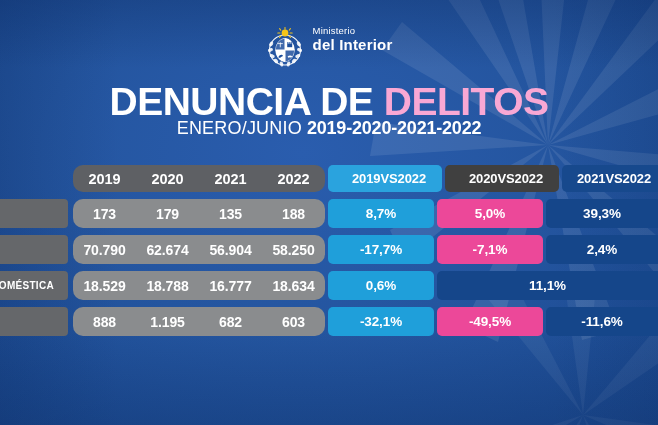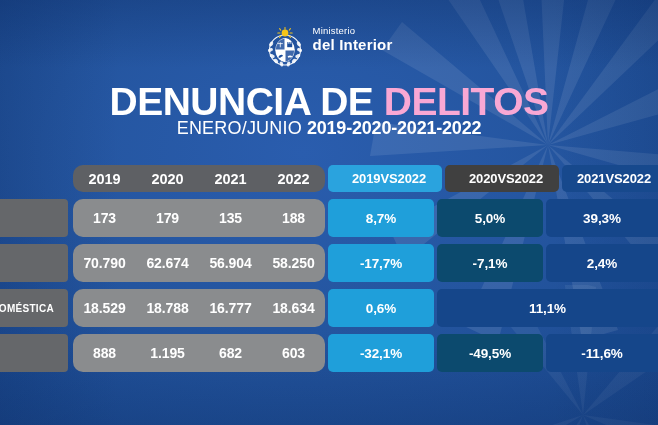--- a/index.html
+++ b/index.html
@@ -98,21 +98,21 @@
 
   
   .table {
     position: absolute;
     left: 0;
     top: 165px;
     width: 658px;
   }
   .row {
     position: relative;
-    height: 38px;
+    height: 29px;
     margin-bottom: 7px;
     display: flex;
     align-items: stretch;
   }
   .row.head { height: 27px; margin-bottom: 7px; }
 
   
   .c-label {
     width: 68px;
     flex: 0 0 68px;
@@ -166,21 +166,21 @@
     display: flex;
     align-items: center;
     justify-content: center;
     color: #ffffff;
     font-size: 13.5px;
     font-weight: 700;
     border-radius: 5px;
     letter-spacing: -.1px;
   }
   .cmp.c1 { flex: 0 0 106px; background: #1f9fda; }
-  .cmp.c2 { flex: 0 0 106px; background: #0c4a6e; }
+  .cmp.c2 { flex: 0 0 106px; background: #ec4899; }
   .cmp.c3 { flex: 1 1 auto;  background: #15468a; border-radius: 5px 0 0 5px; }
   .row.head .cmp { font-size: 13px; padding-left: 8px; }
   .row.head .cmp.c1 { background: #2aa3de; }
   .row.head .cmp.c2 { background: #404040; text-align: center; }
   .row.head .cmp.c3 { background: #17498d; }
 </style>
 </head>
 <body>
 
 <div id="stage">

